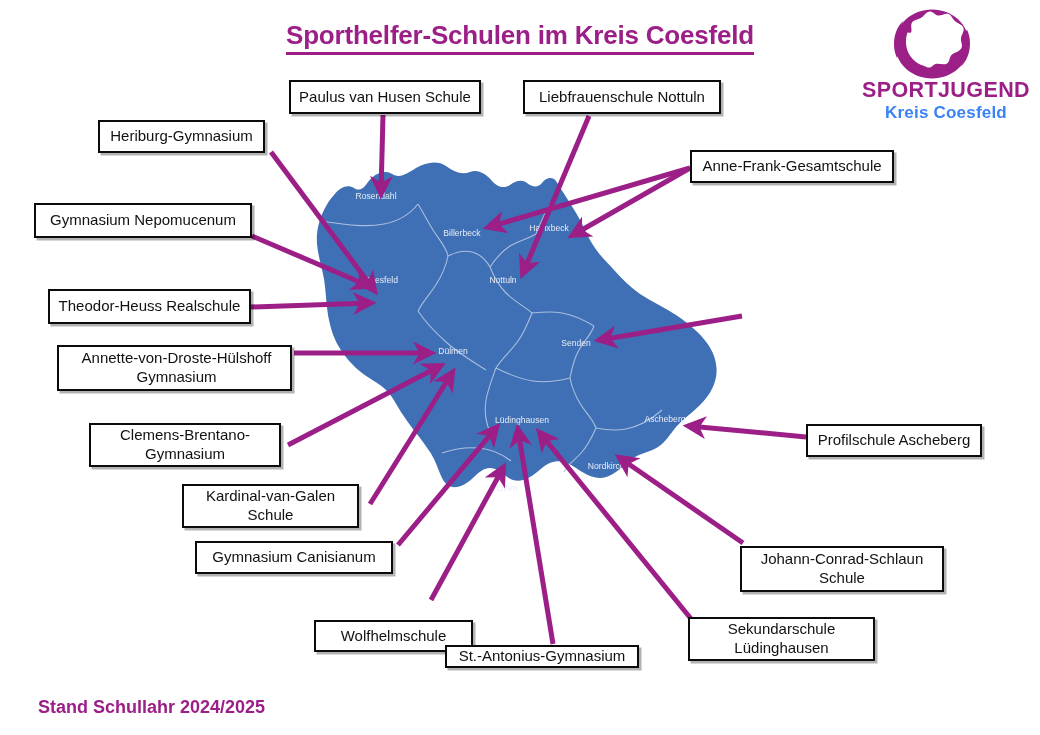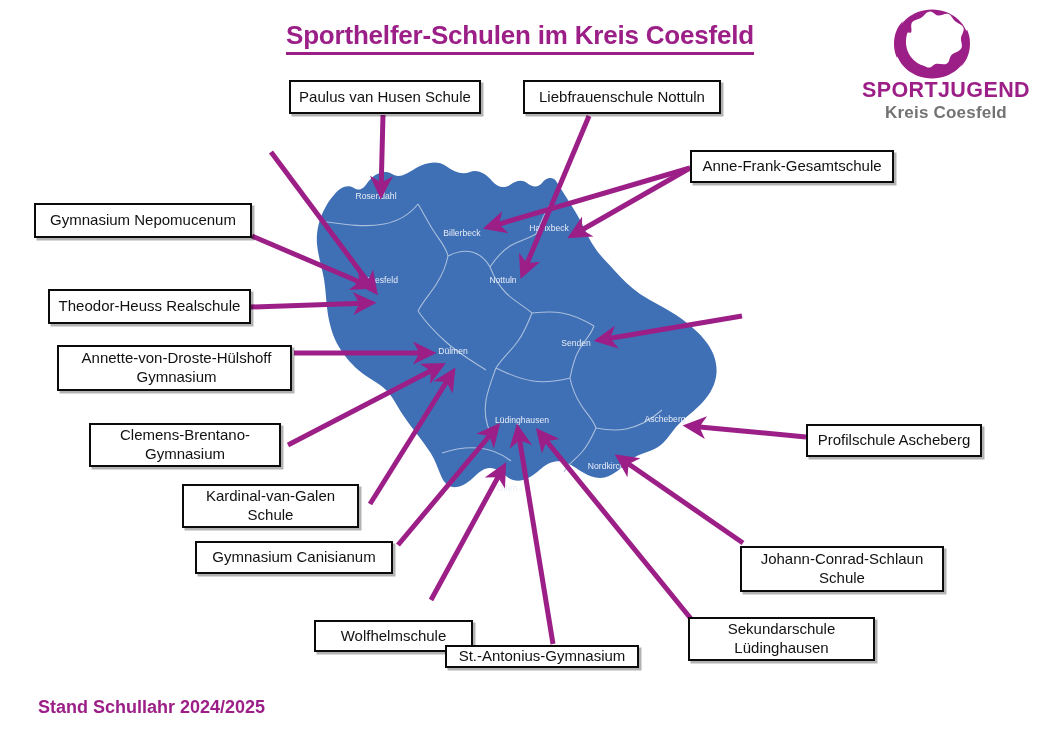--- a/index.html
+++ b/index.html
@@ -64,21 +64,21 @@
     letter-spacing: 0.4px;
   }
   #logo-sub {
     position: absolute;
     left: 0;
     top: 95px;
     width: 176px;
     text-align: center;
     font-size: 17px;
     font-weight: bold;
-    color: #737373;
+    color: #3b82f6;
     letter-spacing: 0.2px;
   }
 
   
   #map-wrap {
     position: absolute;
     left: 296px;
     top: 148px;
     width: 460px;
     height: 370px;
@@ -275,20 +275,21 @@
       <path d="M553,644 L518,430"></path>
 
       <path d="M692,620 L540,433"></path>
     </g>
   </svg>
 
   <div class="school-box" style="left:289px; top:80px;  width:192px; height:34px;">Paulus van Husen Schule</div>
 
   <div class="school-box" style="left:523px; top:80px;  width:198px; height:34px;">Liebfrauenschule Nottuln</div>
 
+  <div class="school-box" style="left:98px;  top:120px; width:167px; height:33px;">Heriburg-Gymnasium</div>
 
   <div class="school-box" style="left:690px; top:150px; width:204px; height:33px;">Anne-Frank-Gesamtschule</div>
 
   <div class="school-box" style="left:34px;  top:203px; width:218px; height:35px;">Gymnasium Nepomucenum</div>
 
   <div class="school-box" style="left:48px;  top:289px; width:203px; height:35px;">Theodor-Heuss Realschule</div>
 
 
   <div class="school-box" style="left:57px;  top:345px; width:235px; height:46px;padding-left:11px;">Annette-von-Droste-Hülshoff
 Gymnasium</div>

